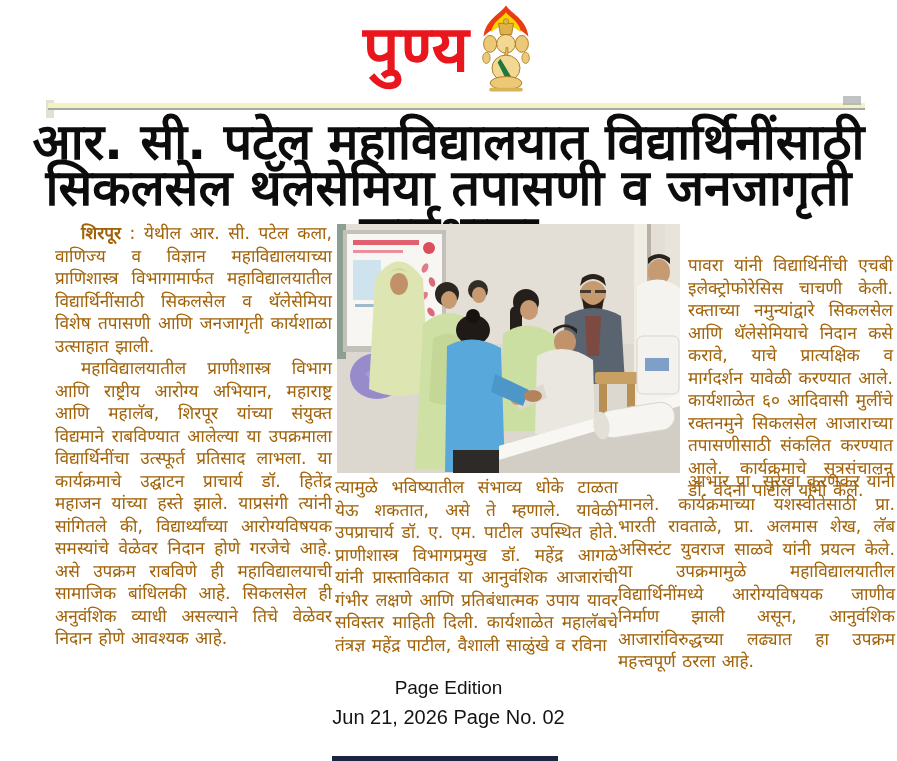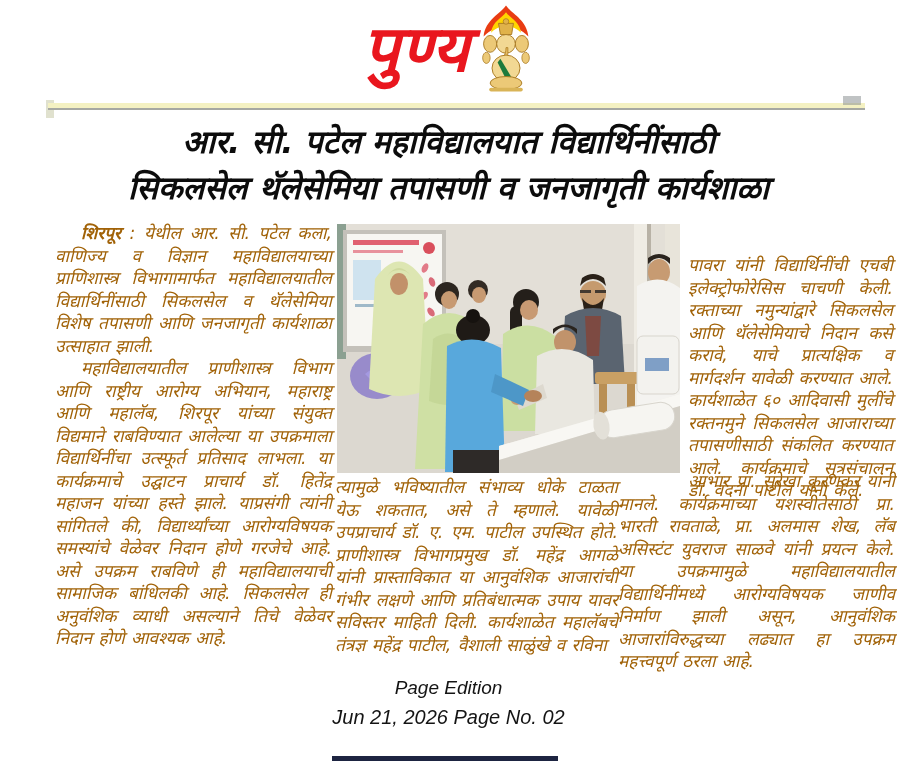--- a/index.html
+++ b/index.html
@@ -1,21 +1,20 @@
 <!DOCTYPE html>
 <html><head>
 <meta charset="utf-8">
 <style>
   * { margin:0; padding:0; box-sizing:border-box; }
   html,body { background:#ffffff; }
   .page {
     position:relative; width:897px; height:761px; margin:0 auto;
     background:#ffffff; overflow:hidden;
     font-family:"DejaVu Sans", sans-serif;
-    font-style:italic;
   }
   
   .masthead {
     position:absolute; top:2px; left:0; width:100%;
     display:flex; align-items:center; justify-content:center; gap:8px;
   }
   .masthead-word {
     color:#e9161e; font-weight:bold; font-size:64px; line-height:92px;
     letter-spacing:1px; font-family:"DejaVu Sans", sans-serif;
   }
@@ -30,21 +29,21 @@
     background:#8d9193; opacity:.55;
   }
   .divider-speck {
     position:absolute; left:46px; top:100px; width:8px; height:18px;
     background:#d8d9c2; opacity:.8;
   }
   
   .headline {
     position:absolute; top:119px; left:30px; width:837px;
     text-align:center; font-weight:bold; color:#0c0c0c;
-    font-size:32px; line-height:46px;
+    font-size:50px; line-height:46px;
   }
   
   .bodytext {
     font-size:17.2px; line-height:22.5px; text-align:justify;
     color:#a16207; word-spacing:1px;
   }
   .bodytext p { text-indent:26px; }
   .dateline { font-weight:bold; }
   .col-left   { position:absolute; left:55px;  top:222px; width:277px; }
   .col-mid    { position:absolute; left:335px; top:476px; width:283px; }

